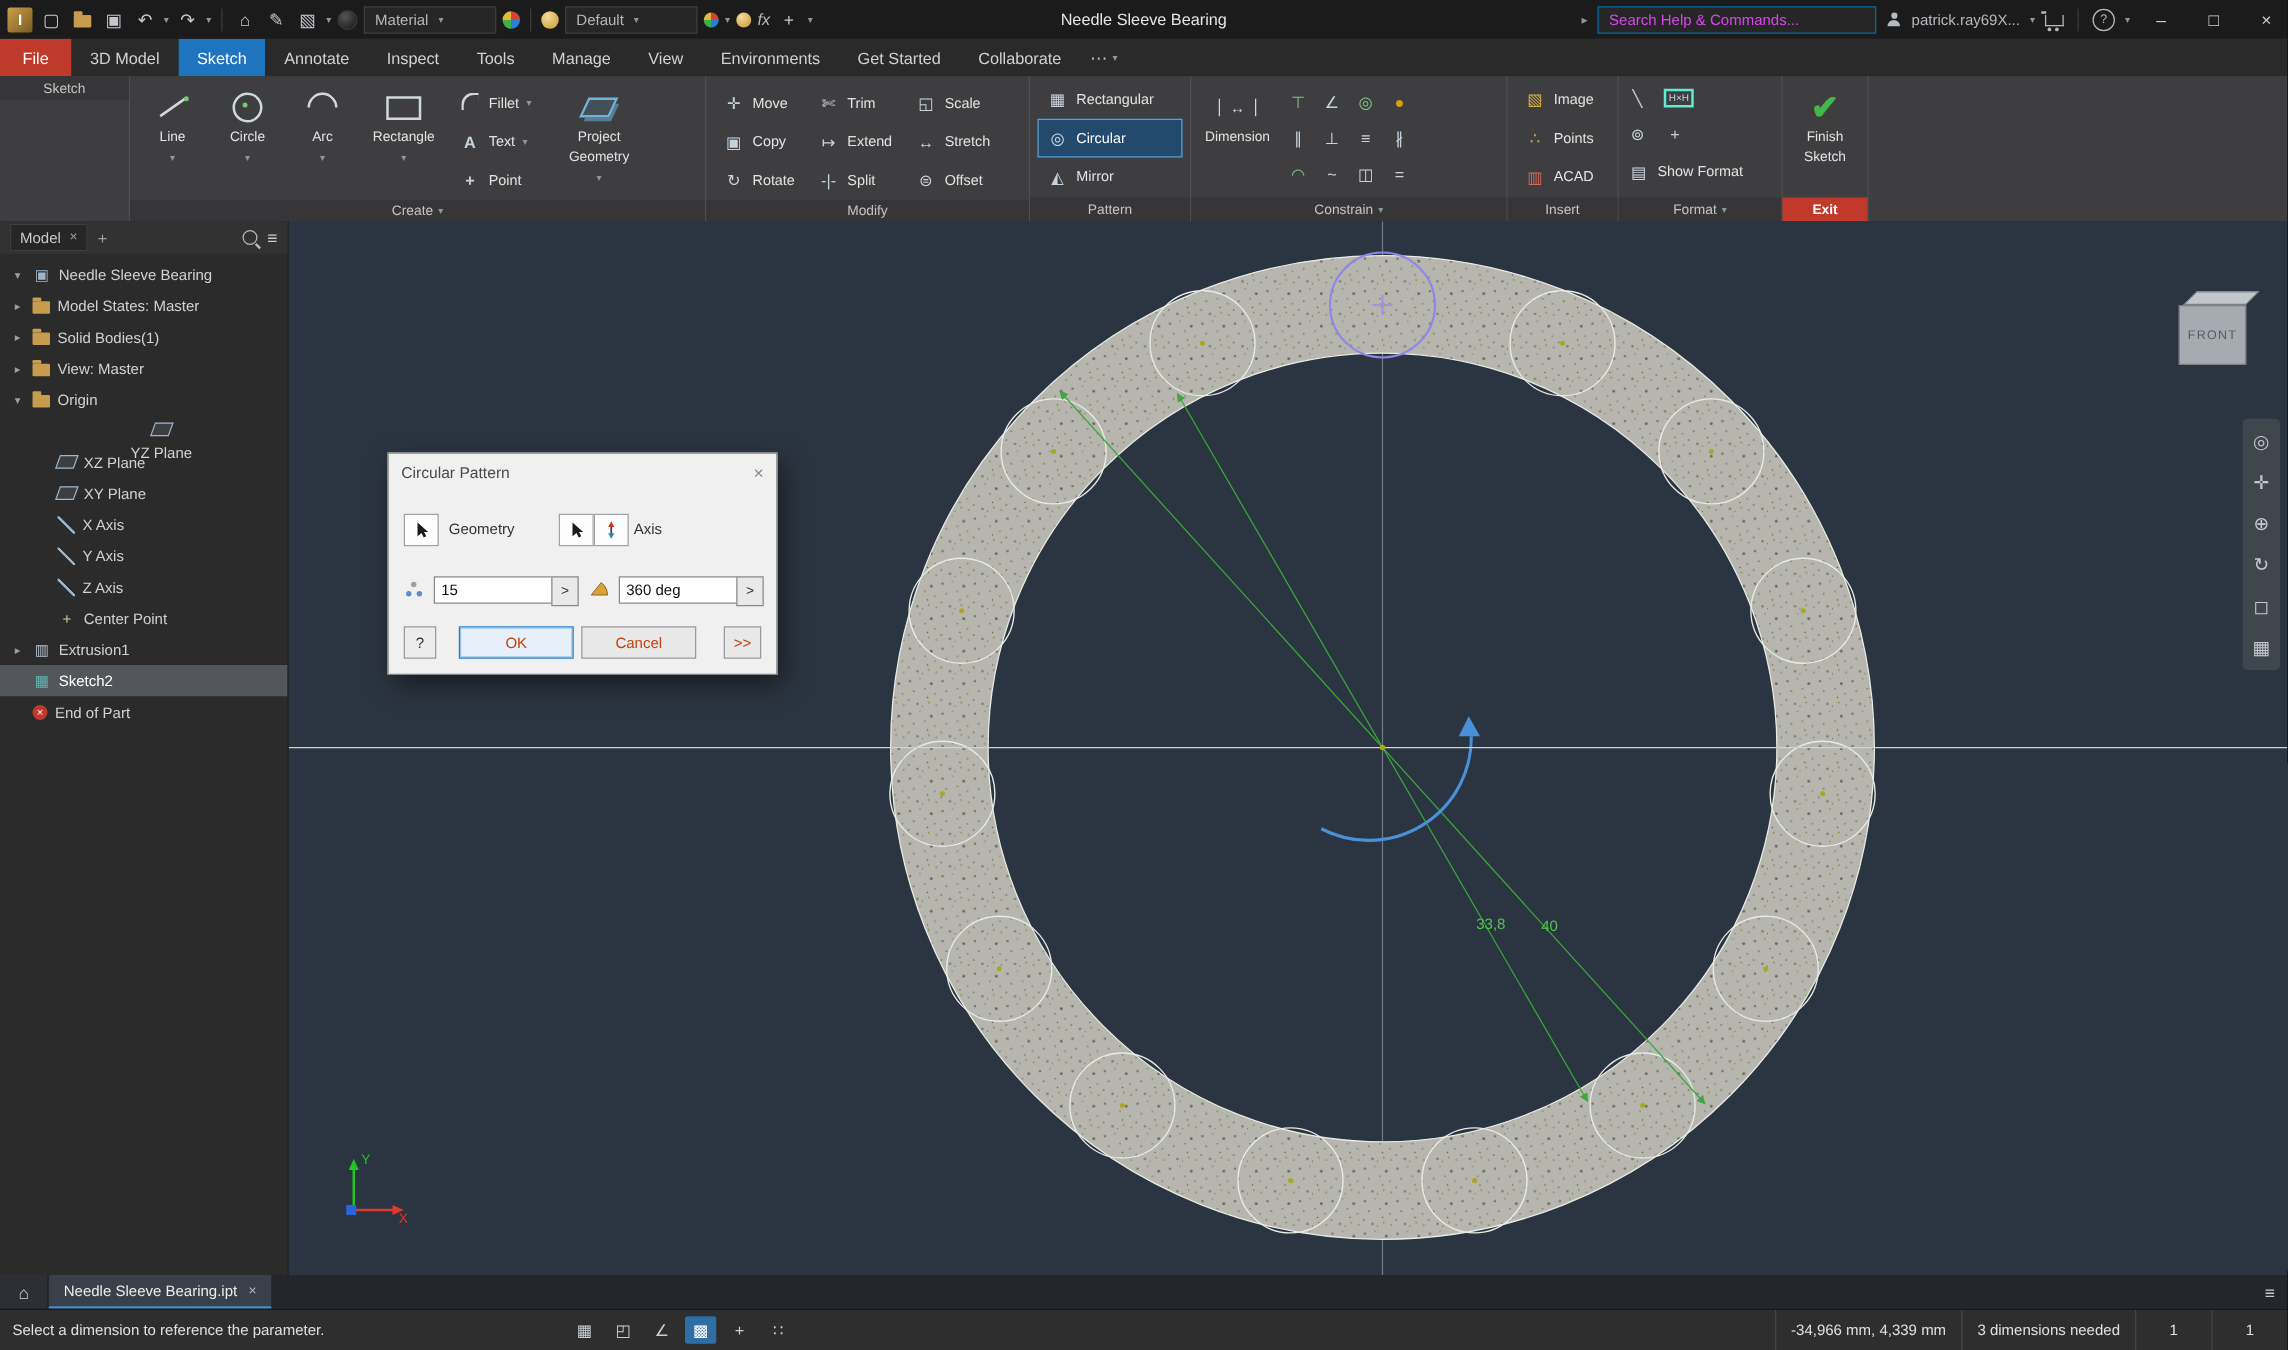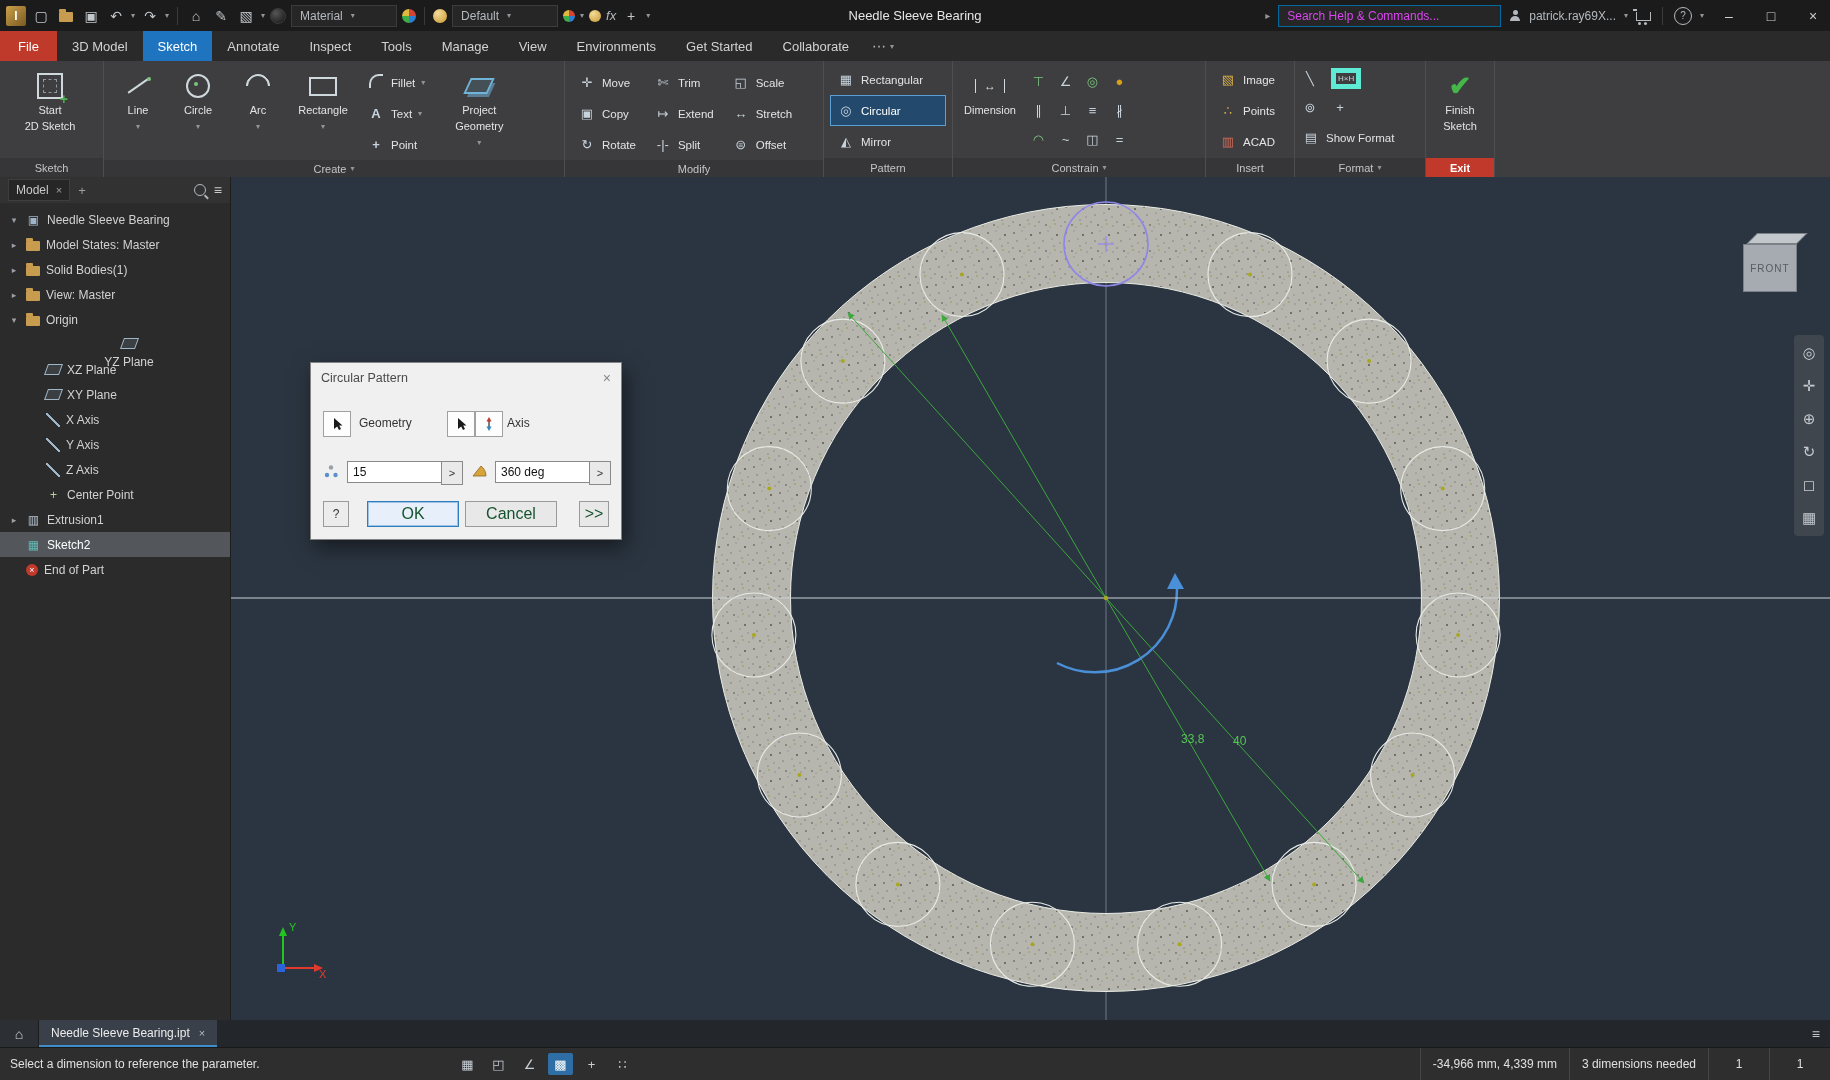--- a/index.html
+++ b/index.html
@@ -78,21 +78,21 @@
   .ico-rect{width:24px;height:15px;border:2px solid #cfd8dc}
   .ico-fillet{width:12px;height:12px;border-top:2px solid #cfd8dc;border-left:2px solid #cfd8dc;border-top-left-radius:10px}
   .ico-proj{width:20px;height:12px;border:2px solid #6fb3d9;transform:skewX(-25deg);
             background:rgba(111,179,217,.15);box-shadow:4px 4px 0 -1px rgba(111,179,217,.55)}
   .ico-sketch2d{width:22px;height:22px;border:2px solid #cfd8dc;position:relative}
   .ico-sketch2d::before{content:"";position:absolute;inset:4px;border:1px dashed #8d979e}
   .ico-sketch2d::after{content:"+";position:absolute;right:-7px;bottom:-9px;color:#4caf50;font-size:14px;font-weight:bold}
   .ico-dim{width:28px;height:14px;border-left:1px solid #cfd8dc;border-right:1px solid #cfd8dc;
            display:flex;align-items:center;justify-content:center;font-size:12px;color:#cfd8dc}
   .ico-finish{color:#45b649;font-size:27px;font-weight:bold;line-height:27px}
-  .hxh{border:5px solid #5eead4;color:#c7d3dc;font-size:8px;padding:0 2px;line-height:11px}
+  .hxh{border:2px solid #5eead4;color:#c7d3dc;font-size:8px;padding:0 2px;line-height:11px}
 
   
   .main{flex:1;display:flex;min-height:0}
   .browser{width:230px;background:#2b2b2b;border-right:1px solid #1e1e1e;display:flex;flex-direction:column;flex:0 0 auto}
   .bhead{height:26px;background:#323232;display:flex;align-items:center;padding:0 8px;gap:8px;color:#c9c9c9}
   .btab{background:#262626;border:1px solid #3e3e3e;height:20px;display:flex;align-items:center;padding:0 7px;gap:7px}
   .bx{color:#9aa0a6;font-size:11px}
   .bplus{color:#9aa0a6;font-size:13px}
   .search-ico{width:10px;height:10px;border:1.5px solid #b4b9be;border-radius:50%;position:relative;display:inline-block}
   .search-ico::after{content:"";position:absolute;width:5px;height:1.5px;background:#b4b9be;transform:rotate(45deg);right:-4px;bottom:-2px}
@@ -127,21 +127,21 @@
   .pick-btn{width:26px;height:24px;background:#fdfdfd;border:1px solid #a0a0a0;display:inline-flex;
             align-items:center;justify-content:center}
   .dlg-label{color:#333}
   .num-input{width:86px;height:20px;border:1px solid #8a8a8a;background:#fff;padding:0 5px;font-size:12px;
              color:#111;font-family:"Liberation Sans",sans-serif}
   .flyout{width:20px;height:22px;border:1px solid #8a8a8a;background:#e9e9e9;display:inline-flex;
           align-items:center;justify-content:center;color:#333;font-size:11px}
   .sq-btn{width:24px;height:24px;background:#ececec;border:1px solid #9a9a9a;display:inline-flex;
           align-items:center;justify-content:center;color:#333}
   .dlg-btn{height:24px;background:#e8e8e8;border:1px solid #9a9a9a;display:inline-flex;align-items:center;
-           justify-content:center;color:#14532d;font-size:16px}
+           justify-content:center;color:#c2410c;font-size:12px}
   .dlg-btn.primary{background:#e7f0fa;border:1px solid #2f7cc0;box-shadow:inset 0 0 0 1px #9cc3e5}
   .abs{position:absolute}
 
   
   .doctabs{height:27px;background:#23272c;display:flex;align-items:stretch;flex:0 0 auto}
   .home-btn{width:38px;background:#2c3035;border-right:1px solid #1d1d1d;display:flex;align-items:center;
             justify-content:center;color:#cfd4d9;font-size:14px}
   .dtab{display:flex;align-items:center;gap:9px;padding:0 12px;background:#39404a;
         border-bottom:2px solid #3f8cca;color:#ececec}
   .dtab-close{color:#b4b9be;font-size:11px}
@@ -234,29 +234,20 @@
       </div>
     <div class="collab-pill">
         <span>⋯</span>
         <span class="caret">▾</span>
       </div>
   </div>
 
   <div class="ribbon">
 
     <div class="rpanel" style="width:103px">
-      <div class="rp-content">
-        <div class="bigbtn" style="width:88px">
-          <span class="bicon">
-              <span class="ico-sketch2d"></span>
-            </span>
-          <span>Start</span>
-          <span>2D Sketch</span>
-        </div>
-      </div>
       <div class="rp-label">
           <span>Sketch</span>
         </div>
     </div>
 
     <div class="rpanel" style="width:460px">
       <div class="rp-content">
         <div class="bigbtn" style="width:56px">
           <span class="bicon">
               <span class="ico-line"></span>

